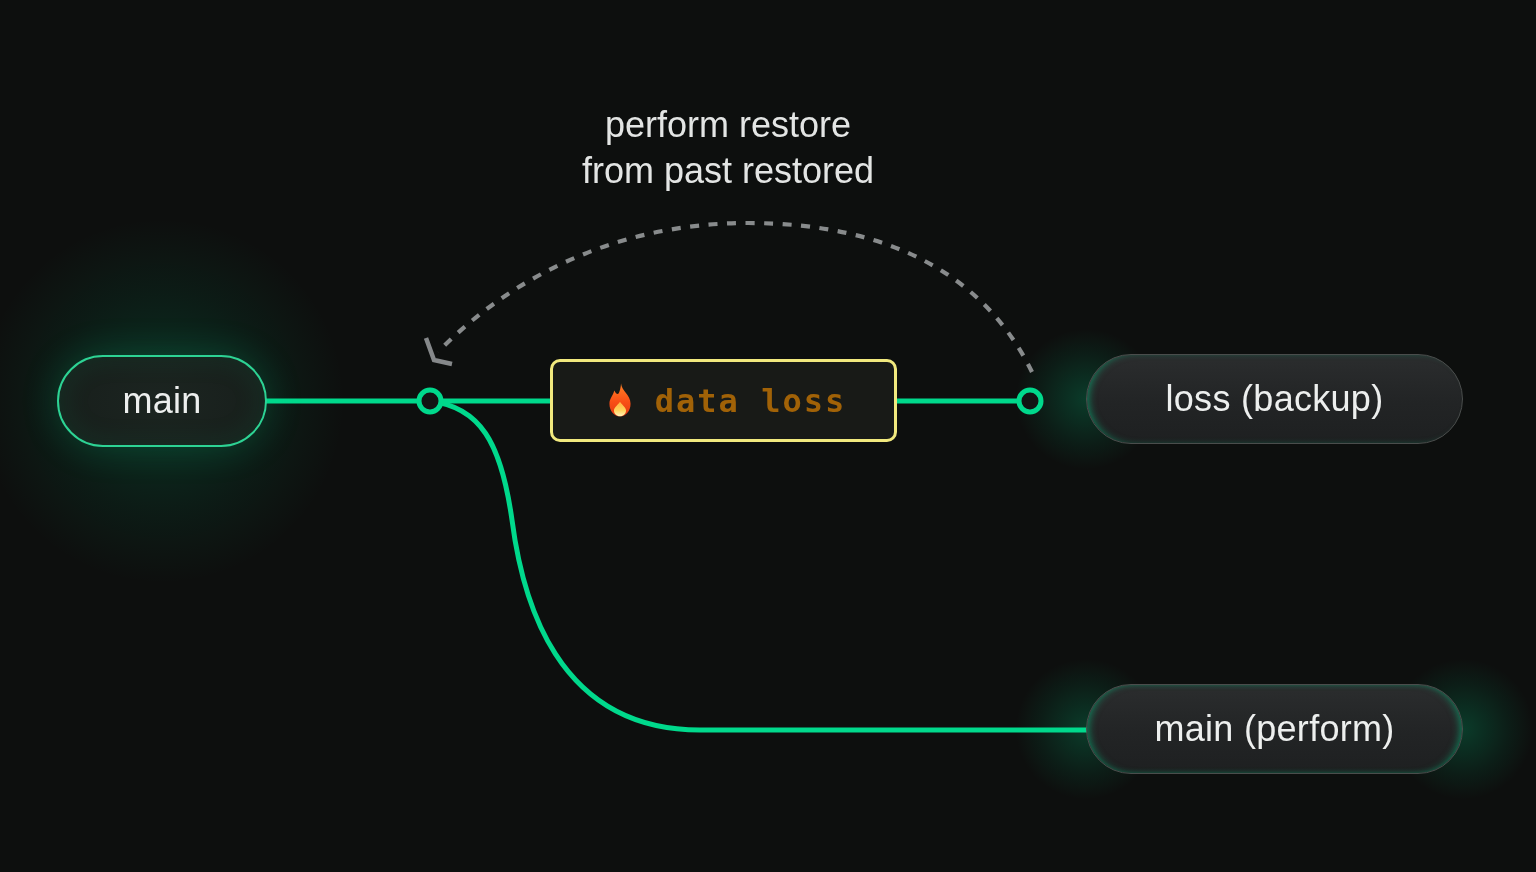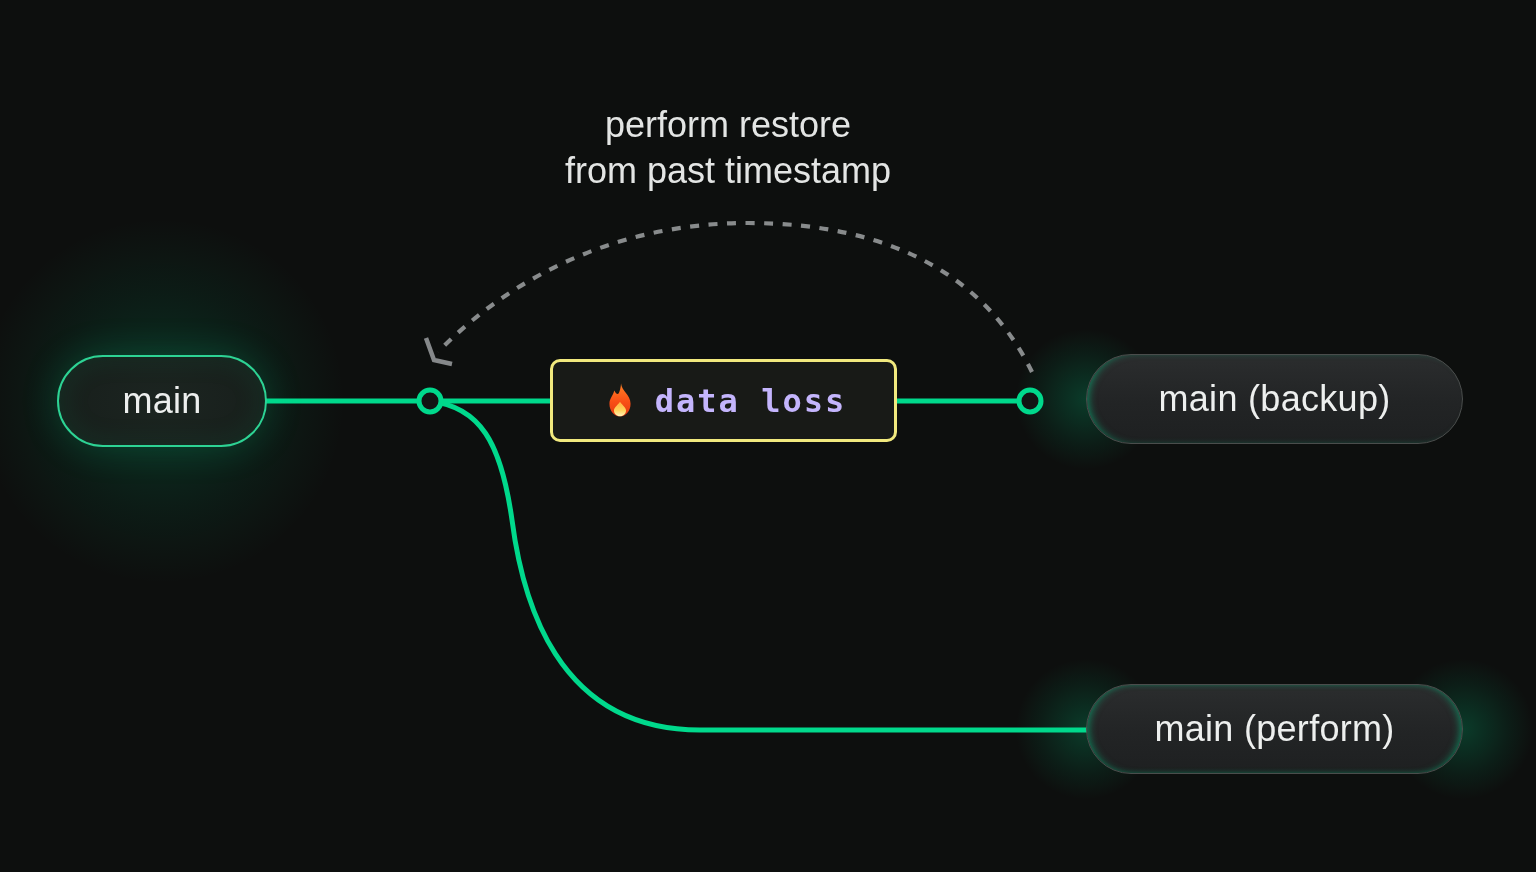--- a/index.html
+++ b/index.html
@@ -96,21 +96,21 @@
     display: flex;
     align-items: center;
     justify-content: center;
     gap: 16px;
   }
   .event-label {
     font-family: "DejaVu Sans Mono", "Liberation Mono", monospace;
     font-weight: bold;
     font-size: 32px;
     letter-spacing: 2px;
-    color: #c4b5fd;
+    color: #a16207;
   }
   .flame {
     width: 38px; height: 38px;
     flex: 0 0 auto;
   }
 </style>
 </head>
 <body>
 
 <div class="canvas">
@@ -129,29 +129,29 @@
     <path d="M 1032 372 C 986 278 893 223 748 223 C 611 223 506 282 438 352" fill="none" stroke="#888b8c" stroke-width="4.2" stroke-dasharray="9 9.5"></path>
 
     <polyline points="426,338 434,360 452,364" fill="none" stroke="#85888a" stroke-width="4.5" stroke-linejoin="miter"></polyline>
 
     <circle cx="430" cy="401" r="11" fill="#121413" stroke="#00d98c" stroke-width="5"></circle>
     <circle cx="1030" cy="401" r="11" fill="#121413" stroke="#00d98c" stroke-width="5"></circle>
   </svg>
 
   <div class="annotation">
     <div>perform restore</div>
-    <div>from past timestamp</div>
+    <div>from past restored</div>
   </div>
 
   <div class="pill pill-main">
     <span>main</span>
   </div>
 
   <div class="pill pill-gray pill-backup">
-    <span>main (backup)</span>
+    <span>loss (backup)</span>
   </div>
 
   <div class="pill pill-gray pill-restored">
     <span>main (perform)</span>
   </div>
 
   <div class="event-box">
     <svg class="flame" viewBox="0 0 36 36">
       <defs>
         <linearGradient id="flameOuter" x1="0" y1="0" x2="0" y2="1">

